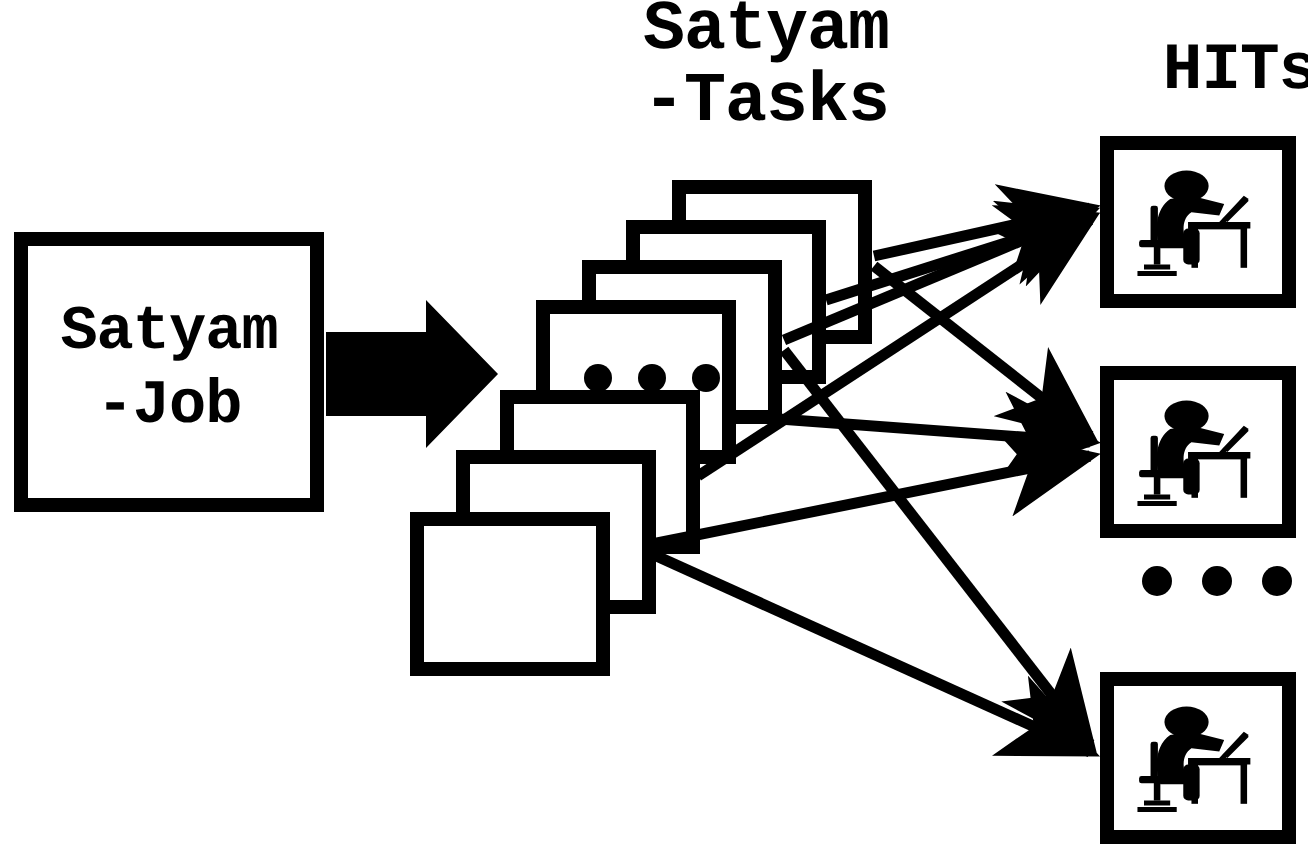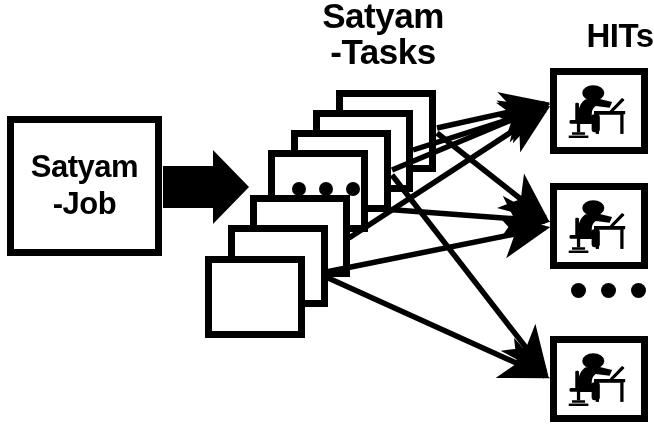--- a/index.html
+++ b/index.html
@@ -6,21 +6,21 @@
     margin: 0;
     padding: 0;
     background: #ffffff;
   }
   #canvas {
     position: relative;
     width: 654px;
     height: 429px;
     background: #ffffff;
     overflow: hidden;
-    font-family: Liberation Sans, sans-serif;
+    font-family: Liberation Mono, monospace;
   }
   .label {
     position: absolute;
     font-weight: bold;
     color: #000000;
     line-height: 1.02;
     text-align: center;
     white-space: pre-line;
     letter-spacing: -0.5px;
   }

